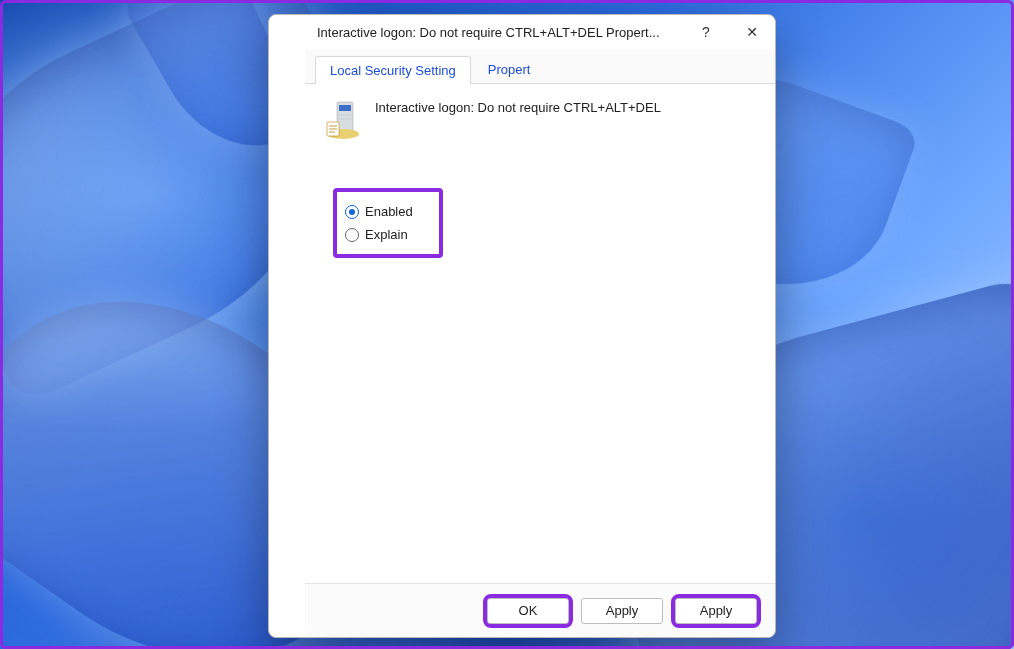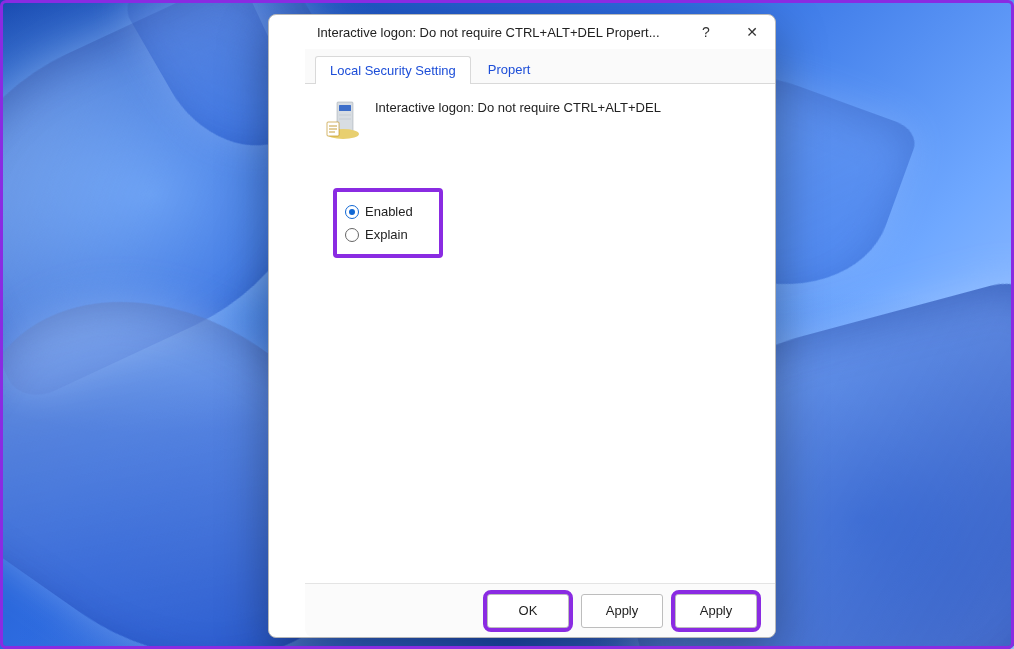--- a/index.html
+++ b/index.html
@@ -119,21 +119,21 @@
     display: flex; align-items: center; justify-content: flex-end;
     gap: 12px;
     padding: 0 18px;
     border-top: 1px solid #e4e4e4;
     background: #fbfbfb;
     border-radius: 0 0 8px 8px;
   }
   .btn-wrap { position: relative; }
   .btn-wrap.hl { outline: 4px solid #8a2be2; outline-offset: 0; border-radius: 4px; }
   .btn {
-    min-width: 82px; height: 34px;
+    min-width: 82px; height: 26px;
     padding: 0 14px;
     background: #ffffff;
     border: 1px solid #bdbdbd;
     border-radius: 3px;
     font-size: 13px; color: #222;
     display: flex; align-items: center; justify-content: center;
   }
 
   
   .server-icon .base { fill: #e8cf6f; }

